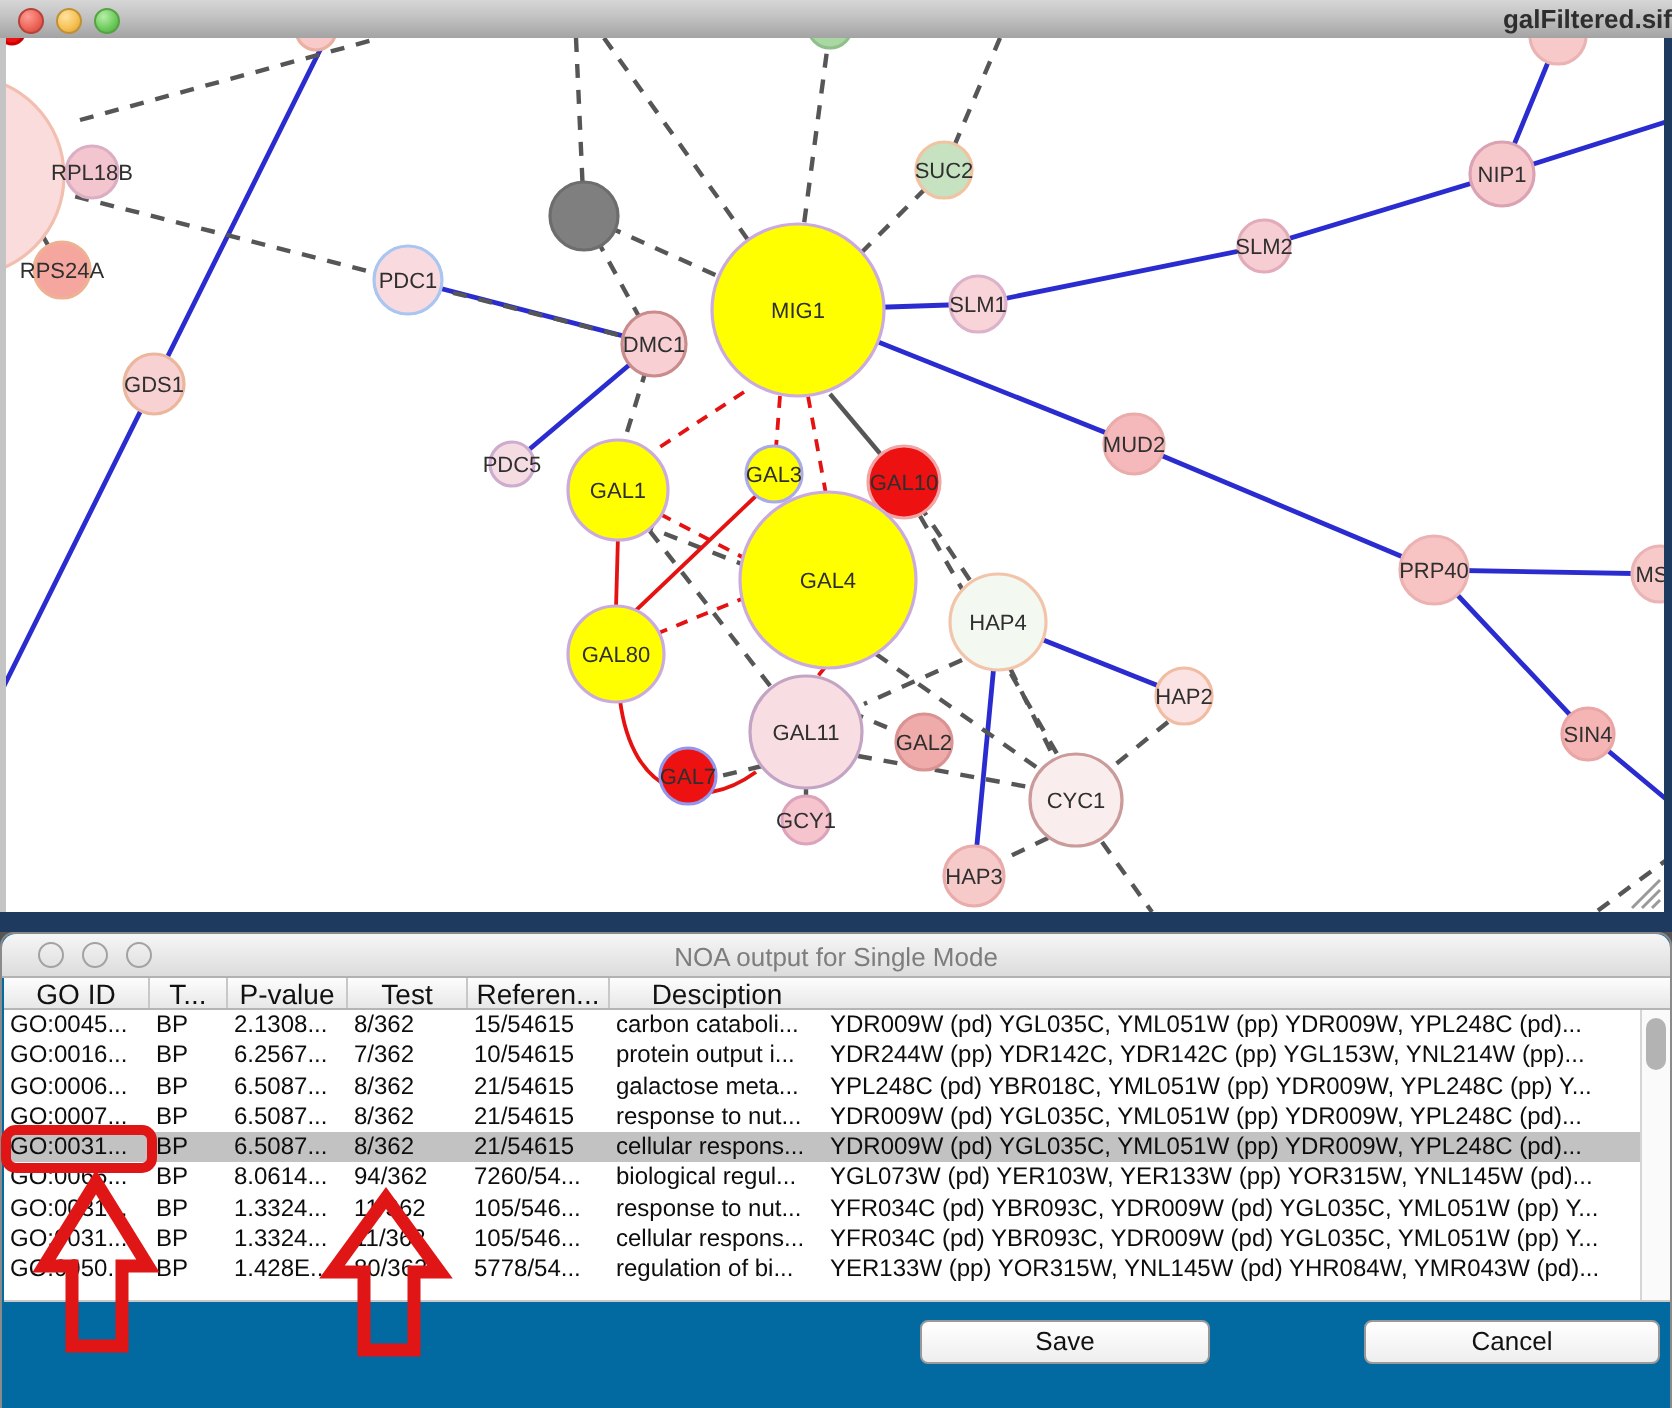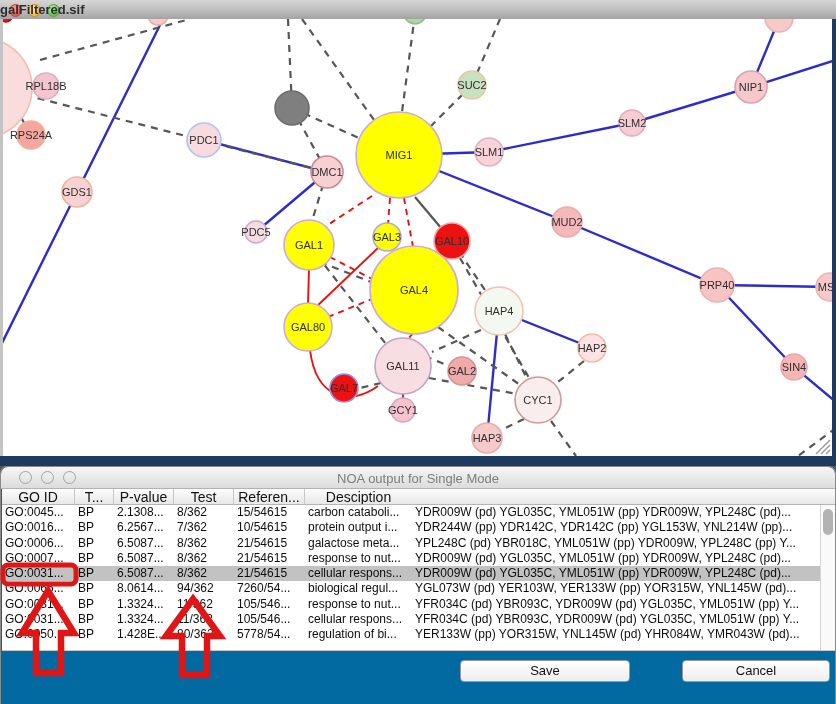--- a/index.html
+++ b/index.html
@@ -3,21 +3,21 @@
 <meta charset="utf-8">
 <style>
   html,body{margin:0;padding:0;background:#555;}
   body{width:836px;height:704px;position:relative;overflow:hidden;
        font-family:"Liberation Sans",sans-serif;-webkit-font-smoothing:antialiased;}
 
   
   .graph-window{position:absolute;left:0;top:0;width:836px;height:456px;}
   .graph-titlebar{position:absolute;left:0;top:0;width:836px;height:19px;
     background:linear-gradient(#d6d6d6,#c2c2c2 45%,#a3a3a3);border-bottom:1px solid #6e6e6e;}
-  .graph-title{position:absolute;left:0;top:2px;width:100%;text-align:left;
+  .graph-title{position:absolute;left:0;top:2px;width:100%;text-align:right;
     font-size:13px;font-weight:bold;color:#2e2e2e;}
   .tl{position:absolute;top:4px;width:13px;height:13px;border-radius:50%;box-sizing:border-box;}
   .tl.red{left:9px;background:radial-gradient(circle at 35% 30%,#ff9d94,#ec6255 60%,#c9453a);border:1px solid #b6423a;}
   .tl.yel{left:28px;background:radial-gradient(circle at 35% 30%,#ffe2a0,#f5bf4f 60%,#d29b33);border:1px solid #c09036;}
   .tl.grn{left:47px;background:radial-gradient(circle at 35% 30%,#b6efa8,#6cc95a 60%,#4ba53c);border:1px solid #55a243;}
   .canvas{position:absolute;left:0;top:19px;width:836px;height:437px;background:#fff;
     border-left:3px solid #c4c4c4;box-sizing:border-box;overflow:hidden;}
   .canvas svg{display:block;}
   .navy-right{position:absolute;right:0;top:19px;width:4px;height:437px;background:#1e3a5f;}
   .navy-band{position:absolute;left:0;top:456px;width:836px;height:10px;background:#1e3a5f;}
@@ -52,21 +52,21 @@
     line-height:15.3px;}
   .trow.selected{background:#c2c2c2;}
   .tcell{font-size:12px;color:#0d0d0d;overflow:hidden;white-space:nowrap;padding-left:3px;box-sizing:border-box;}
   .scrollbar{position:absolute;right:0;top:16px;width:15px;bottom:0;background:#fafafa;
     border-left:1px solid #d5d5d5;box-sizing:border-box;}
   .scroll-thumb{position:absolute;left:2px;top:4px;width:10px;height:26px;background:#b3b3b3;border-radius:5px;}
 
   .btn{position:absolute;height:22px;box-sizing:border-box;border:1px solid #999;border-radius:4px;
     background:linear-gradient(#ffffff,#eeeeee);font-size:13px;color:#111;text-align:center;
     line-height:20px;font-family:"Liberation Sans",sans-serif;}
-  .btn-save{left:459px;top:193px;width:170px;}
+  .btn-save{left:459px;top:193px;width:145px;}
   .btn-cancel{left:681px;top:193px;width:148px;}
 
   
   .annot{position:absolute;left:0;top:0;width:836px;height:704px;pointer-events:none;z-index:60;}
 </style>
 </head>
 <body>
 
 <div class="graph-window">
   <div class="graph-titlebar">

